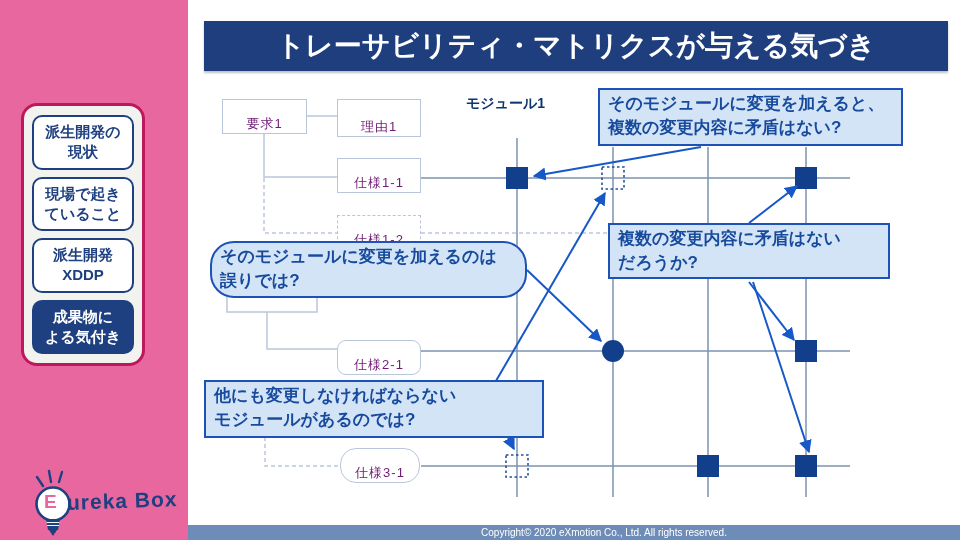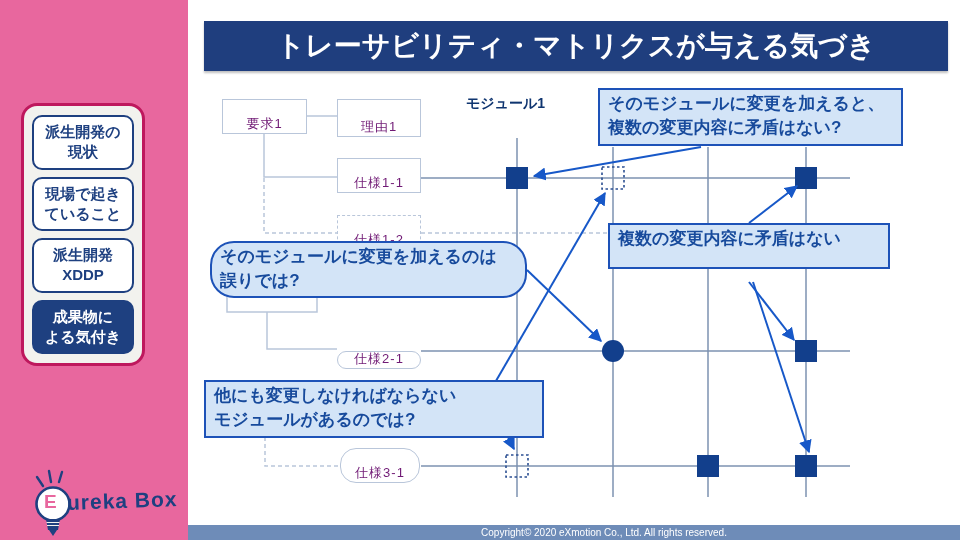--- a/index.html
+++ b/index.html
@@ -151,35 +151,36 @@
   </div>
   <div class="tree-box" style="left:337px;top:99px;width:84px;height:38px;">
     <span>理由1</span>
   </div>
   <div class="tree-box" style="left:337px;top:158px;width:84px;height:35px;">
     <span>仕様1-1</span>
   </div>
   <div class="tree-box dashed" style="left:337px;top:215px;width:84px;height:35px;">
     <span>仕様1-2</span>
   </div>
-  <div class="tree-box" style="left:337px;top:351px;width:84px;height:18px;border-radius:9px;">
+  <div class="tree-box" style="left:337px;top:340px;width:84px;height:35px;border-radius:9px;">
     <span>仕様2-1</span>
   </div>
   <div class="tree-box" style="left:340px;top:448px;width:80px;height:35px;border-radius:16px;">
     <span>仕様3-1</span>
   </div>
 
   <div class="module-label" style="left:455px;top:95px;width:90px;">モジュール1</div>
 
   <div class="callout" style="left:558px;top:88px;width:305px;height:58px;margin-left:40px;">
     <div>そのモジュールに変更を加えると、</div>
     <div>複数の変更内容に矛盾はない?</div>
   </div>
-  <div class="callout" style="left:608px;top:223px;width:282px;height:46px;">
+  <div class="callout" style="left:608px;top:223px;width:282px;height:56px;">
     <div>複数の変更内容に矛盾はない</div>
+    <div>だろうか?</div>
   </div>
   <div class="callout" style="left:210px;top:241px;width:317px;height:57px;border-radius:24px;">
     <div>そのモジュールに変更を加えるのは</div>
     <div>誤りでは?</div>
   </div>
   <div class="callout" style="left:204px;top:380px;width:340px;height:58px;">
     <div>他にも変更しなければならない</div>
     <div>モジュールがあるのでは?</div>
   </div>
 

